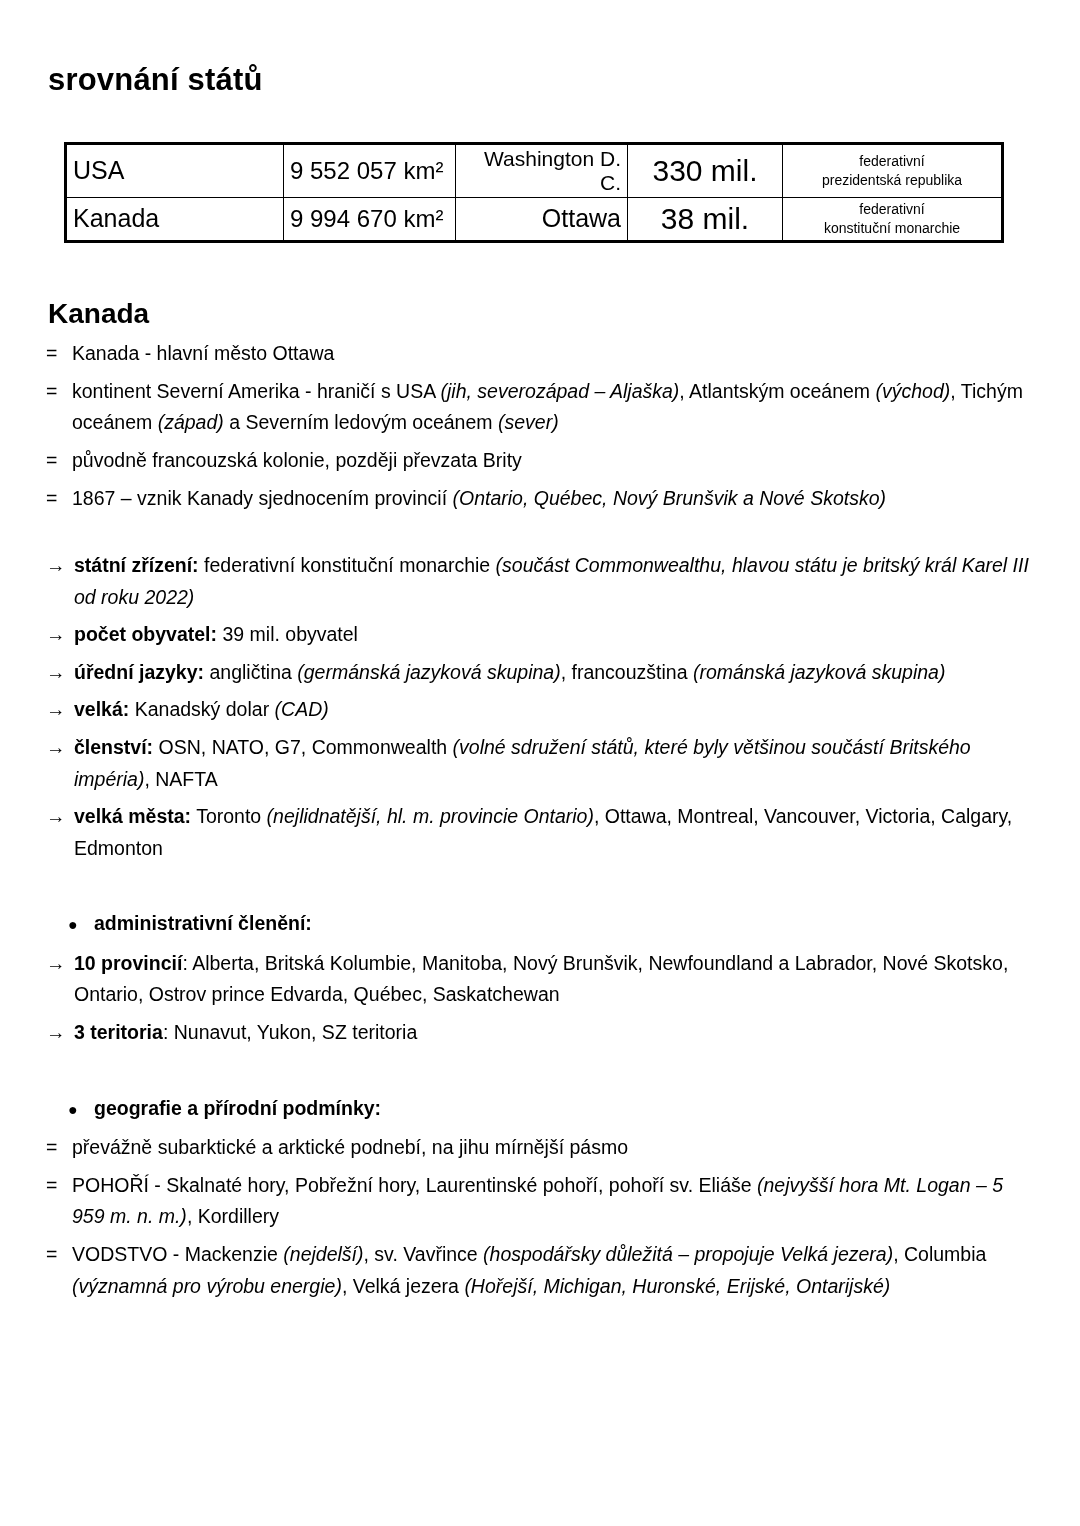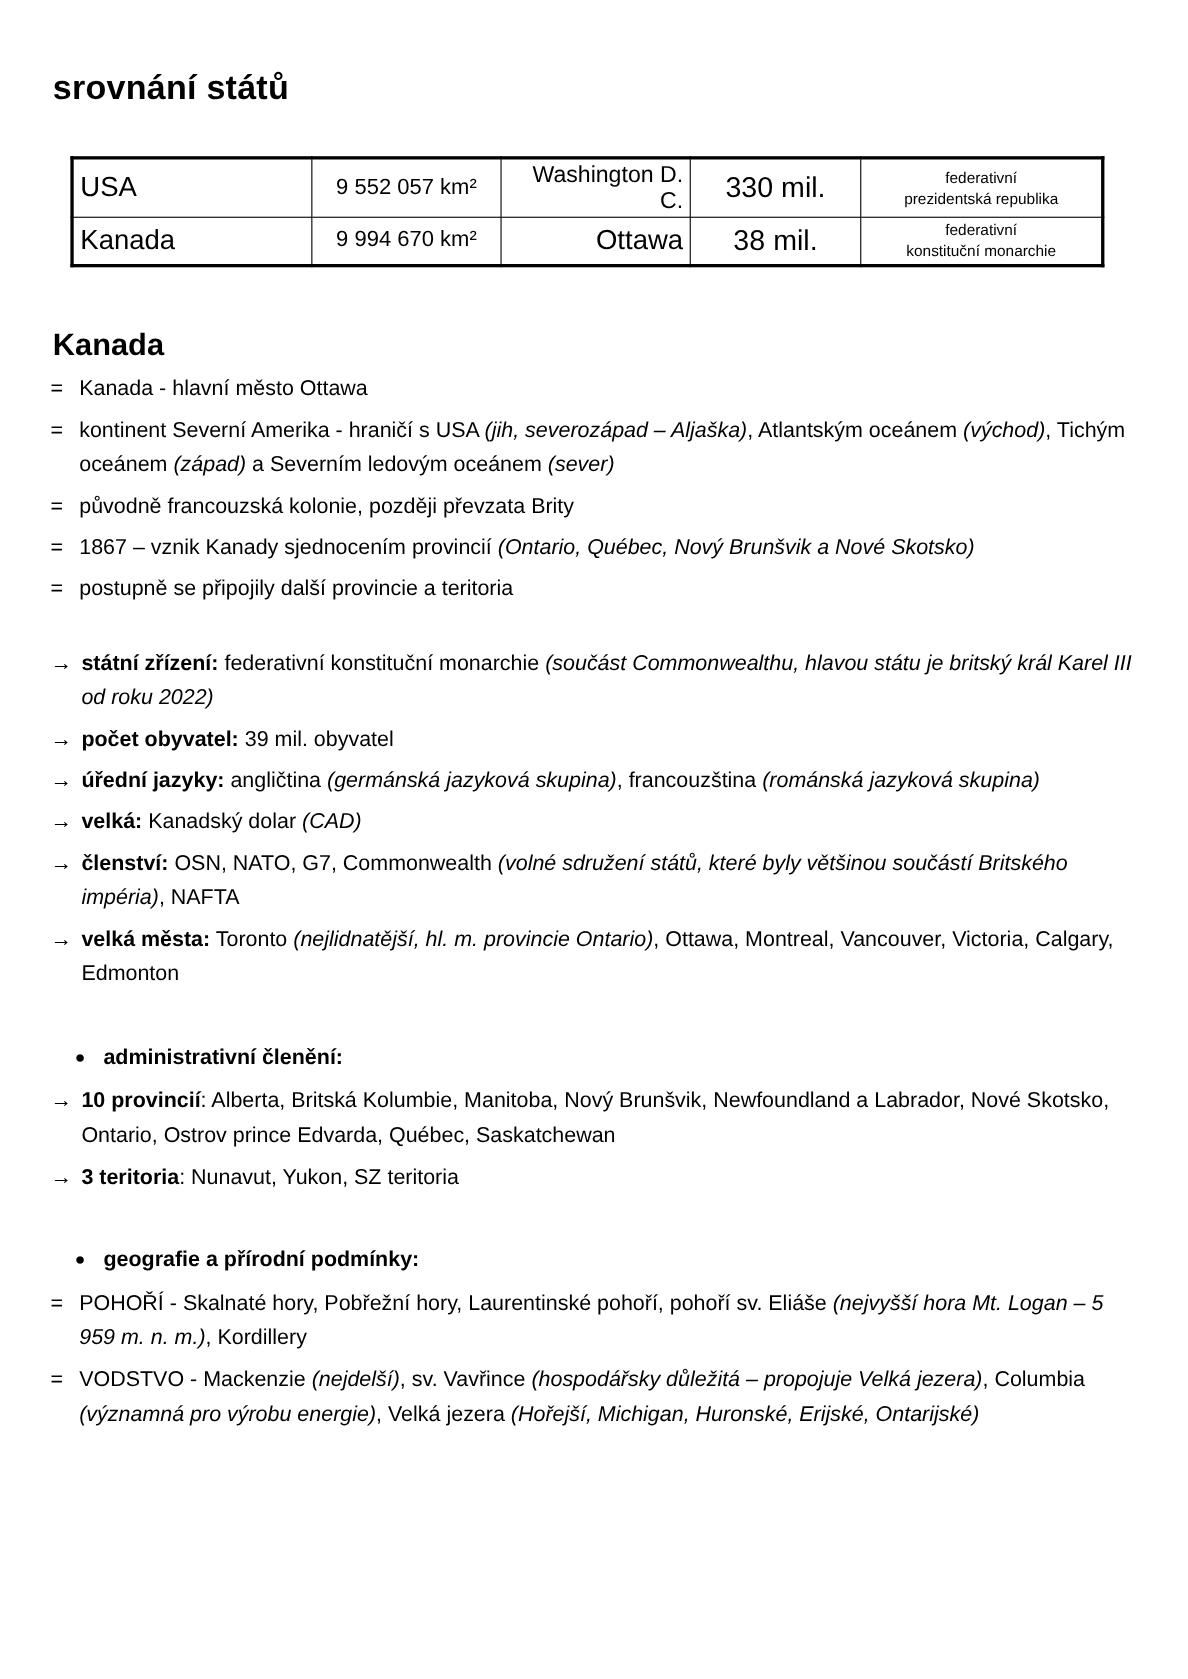--- a/index.html
+++ b/index.html
@@ -51,34 +51,33 @@
     box-sizing: border-box;
   }
   td.c-country {
     width: 218px;
     font-size: 25px;
     text-align: left;
     padding-left: 8px;
   }
   td.c-area {
     width: 172px;
-    font-size: 20px;
-    text-align: center;
+    font-size: 24px;
   }
   td.c-capital {
     width: 172px;
     font-size: 21px;
     text-align: right;
   }
   td.c-capital.big {
     font-size: 25px;
   }
   td.c-pop {
     width: 155px;
-    font-size: 26px;
+    font-size: 30px;
     text-align: center;
   }
   td.c-system {
     font-size: 14px;
     text-align: center;
     line-height: 1.35;
     margin-top: 42px;
   }
   td.c-system .l2 { display: block; }
 
@@ -164,21 +163,20 @@
     </table>
   </div>
 
   <h2 class="section-head">Kanada</h2>
 
   <div id="intro-list">
       <div class="line"><span class="mk">=</span><span>Kanada - hlavní město Ottawa</span></div>
       <div class="line"><span class="mk">=</span><span>kontinent Severní Amerika - hraničí s USA </span><em>(jih, severozápad – Aljaška)</em><span>, Atlantským oceánem </span><em>(východ)</em><span>, Tichým oceánem </span><em>(západ)</em><span> a Severním ledovým oceánem </span><em>(sever)</em></div>
       <div class="line"><span class="mk">=</span><span>původně francouzská kolonie, později převzata Brity</span></div>
       <div class="line"><span class="mk">=</span><span>1867 – vznik Kanady sjednocením provincií </span><em>(Ontario, Québec, Nový Brunšvik a Nové Skotsko)</em></div>
-      <div class="line"><span class="mk">=</span><span>postupně se připojily další provincie a teritoria</span></div>
     </div>
 
   <div class="gap-md"></div>
 
   <div id="facts-list">
       <div class="line arrow"><span class="mk">→</span><b>státní zřízení:</b><span> federativní konstituční monarchie </span><em>(součást Commonwealthu, hlavou státu je britský král Karel III od roku 2022)</em></div>
       <div class="line arrow"><span class="mk">→</span><b>počet obyvatel:</b><span> 39 mil. obyvatel</span></div>
       <div class="line arrow"><span class="mk">→</span><b>úřední jazyky:</b><span> angličtina </span><em>(germánská jazyková skupina)</em><span>, francouzština </span><em>(románská jazyková skupina)</em></div>
       <div class="line arrow"><span class="mk">→</span><b>velká:</b><span> Kanadský dolar </span><em>(CAD)</em></div>
       <div class="line arrow"><span class="mk">→</span><b>členství:</b><span> OSN, NATO, G7, Commonwealth </span><em>(volné sdružení států, které byly většinou součástí Britského impéria)</em><span>, NAFTA</span></div>
@@ -197,18 +195,19 @@
       </div>
   </div>
 
   <div class="gap-lg"></div>
 
   <div>
     <div class="line bullet">
       <span class="mk">●</span><span>geografie a přírodní podmínky:</span>
     </div>
     <div id="geography-list">
+        <div class="line"><span class="mk">=</span><span>převážně subarktické a arktické podnebí, na jihu mírnější pásmo</span></div>
         <div class="line"><span class="mk">=</span><span>POHOŘÍ - Skalnaté hory, Pobřežní hory, Laurentinské pohoří, pohoří sv. Eliáše </span><em>(nejvyšší hora Mt. Logan – 5 959 m. n. m.)</em><span>, Kordillery</span></div>
         <div class="line"><span class="mk">=</span><span>VODSTVO - Mackenzie </span><em>(nejdelší)</em><span>, sv. Vavřince </span><em>(hospodářsky důležitá – propojuje Velká jezera)</em><span>, Columbia </span><em>(významná pro výrobu energie)</em><span>, Velká jezera </span><em>(Hořejší, Michigan, Huronské, Erijské, Ontarijské)</em></div>
       </div>
   </div>
 
 </div>
 
 </body></html>

